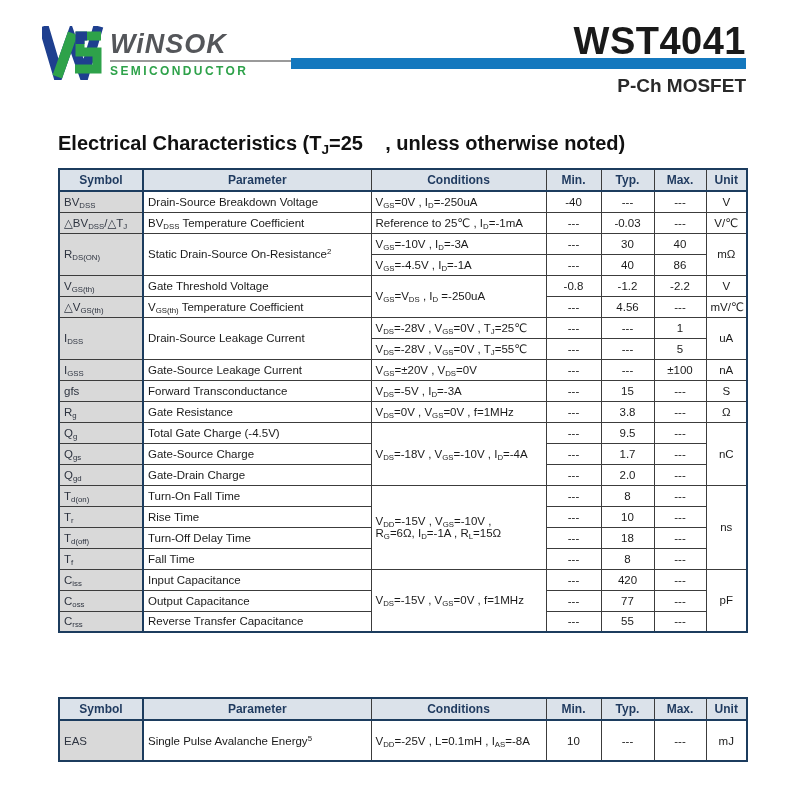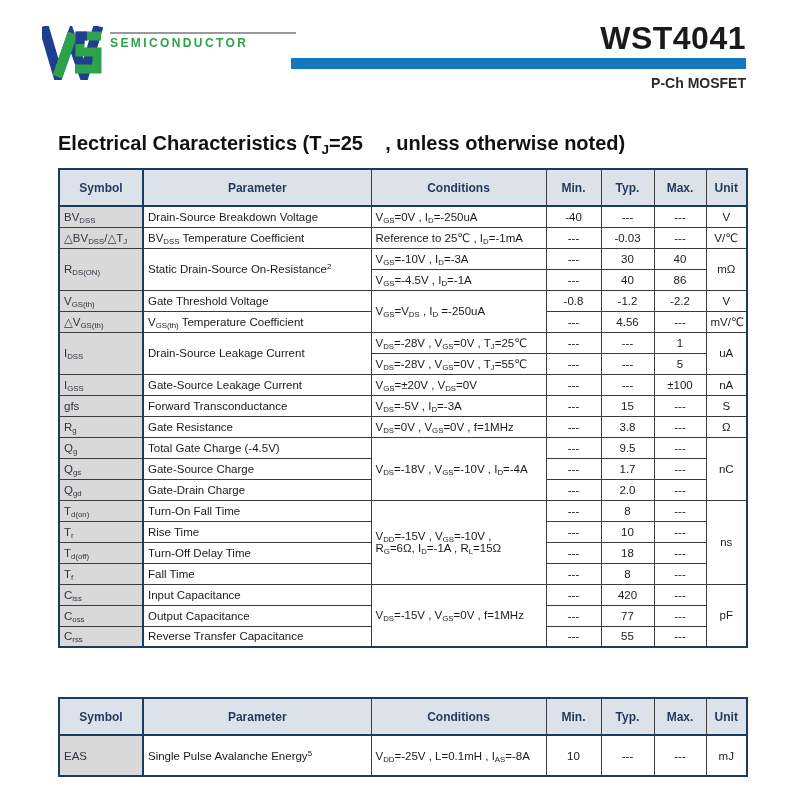--- a/index.html
+++ b/index.html
@@ -25,26 +25,26 @@
   .logo-text{display:flex;flex-direction:column;margin-top:4px;}
   .logo-name{
     font-size:27px;font-weight:bold;color:#54565a;letter-spacing:1px;
     line-height:28px;font-style:italic;
   }
   .logo-divider{height:2px;background:#9a9a9a;margin:2px 0 2px 0;width:186px;}
   .logo-sub{font-size:12px;font-weight:bold;color:var(--logo-green);letter-spacing:2.4px;}
 
   .part-number{
     position:absolute;top:20px;right:54px;
-    font-size:32px;font-weight:bold;color:#1a1a1a;letter-spacing:0.5px;
+    font-size:38px;font-weight:bold;color:#1a1a1a;letter-spacing:0.5px;
   }
   .blue-bar{position:absolute;left:291px;top:58px;width:455px;height:11px;background:var(--accent-blue);}
   .part-type{
     position:absolute;top:75px;right:54px;
-    font-size:14px;font-weight:bold;color:#2a2a2a;
+    font-size:19px;font-weight:bold;color:#2a2a2a;
   }
 
   
   .section-title{position:absolute;left:58px;font-size:20px;font-weight:bold;color:#111;}
   .title-electrical{top:132px;}
   .title-avalanche{top:659px;}
 
   
   .spec-table{
     position:absolute;left:58px;width:688px;
@@ -55,21 +55,21 @@
   .tbl-avalanche{top:697px;}
   .spec-table{border:2px solid var(--border-navy);}
   .spec-table th,.spec-table td{
     border:1px solid #3c3c3c;
     padding:0 4px;box-sizing:border-box;
     overflow:hidden;white-space:nowrap;
   }
   .spec-table th{
     background:var(--table-header-bg);
     color:var(--table-header-text);
-    font-size:12px;font-weight:bold;height:37px;
+    font-size:12px;font-weight:bold;height:22px;
     border-bottom:2px solid var(--border-navy);
     text-align:center;
   }
   .spec-table th:first-child{border-right:2px solid var(--border-navy);}
   .tbl-electrical td{height:21px;}
   .tbl-avalanche td{height:41px;}
   .c-sym{
     background:var(--symbol-col-bg);text-align:left;color:#2e3440;
     border-right:2px solid var(--border-navy) !important;
   }
@@ -86,20 +86,21 @@
 <div class="page">
 
   <div class="logo">
     <svg class="logo-mark" viewBox="0 0 64 54">
       <polyline points="3,5 16,49 29,12 42,49 55,5" fill="none" stroke="#1e3f8f" stroke-width="10" stroke-linecap="square"></polyline>
       <polyline points="17,46 29,12" fill="none" stroke="#2ea24a" stroke-width="10" stroke-linecap="square"></polyline>
       <path d="M59,10 H38 V26 H55 V43 H33" fill="none" stroke="#2ea24a" stroke-width="9"></path>
       <path d="M45,10 H38 V18" fill="none" stroke="#1e3f8f" stroke-width="9"></path>
     </svg>
     <div class="logo-text">
+      <div class="logo-name">WiNSOK</div>
       <div class="logo-divider"></div>
       <div class="logo-sub">SEMICONDUCTOR</div>
     </div>
   </div>
 
   <div class="part-number">WST4041</div>
   <div class="blue-bar"></div>
   <div class="part-type">P-Ch MOSFET</div>
 
   <div class="section-title title-electrical">Electrical Characteristics (T<sub>J</sub>=25&nbsp;&nbsp;&nbsp;&nbsp;, unless otherwise noted)</div>

